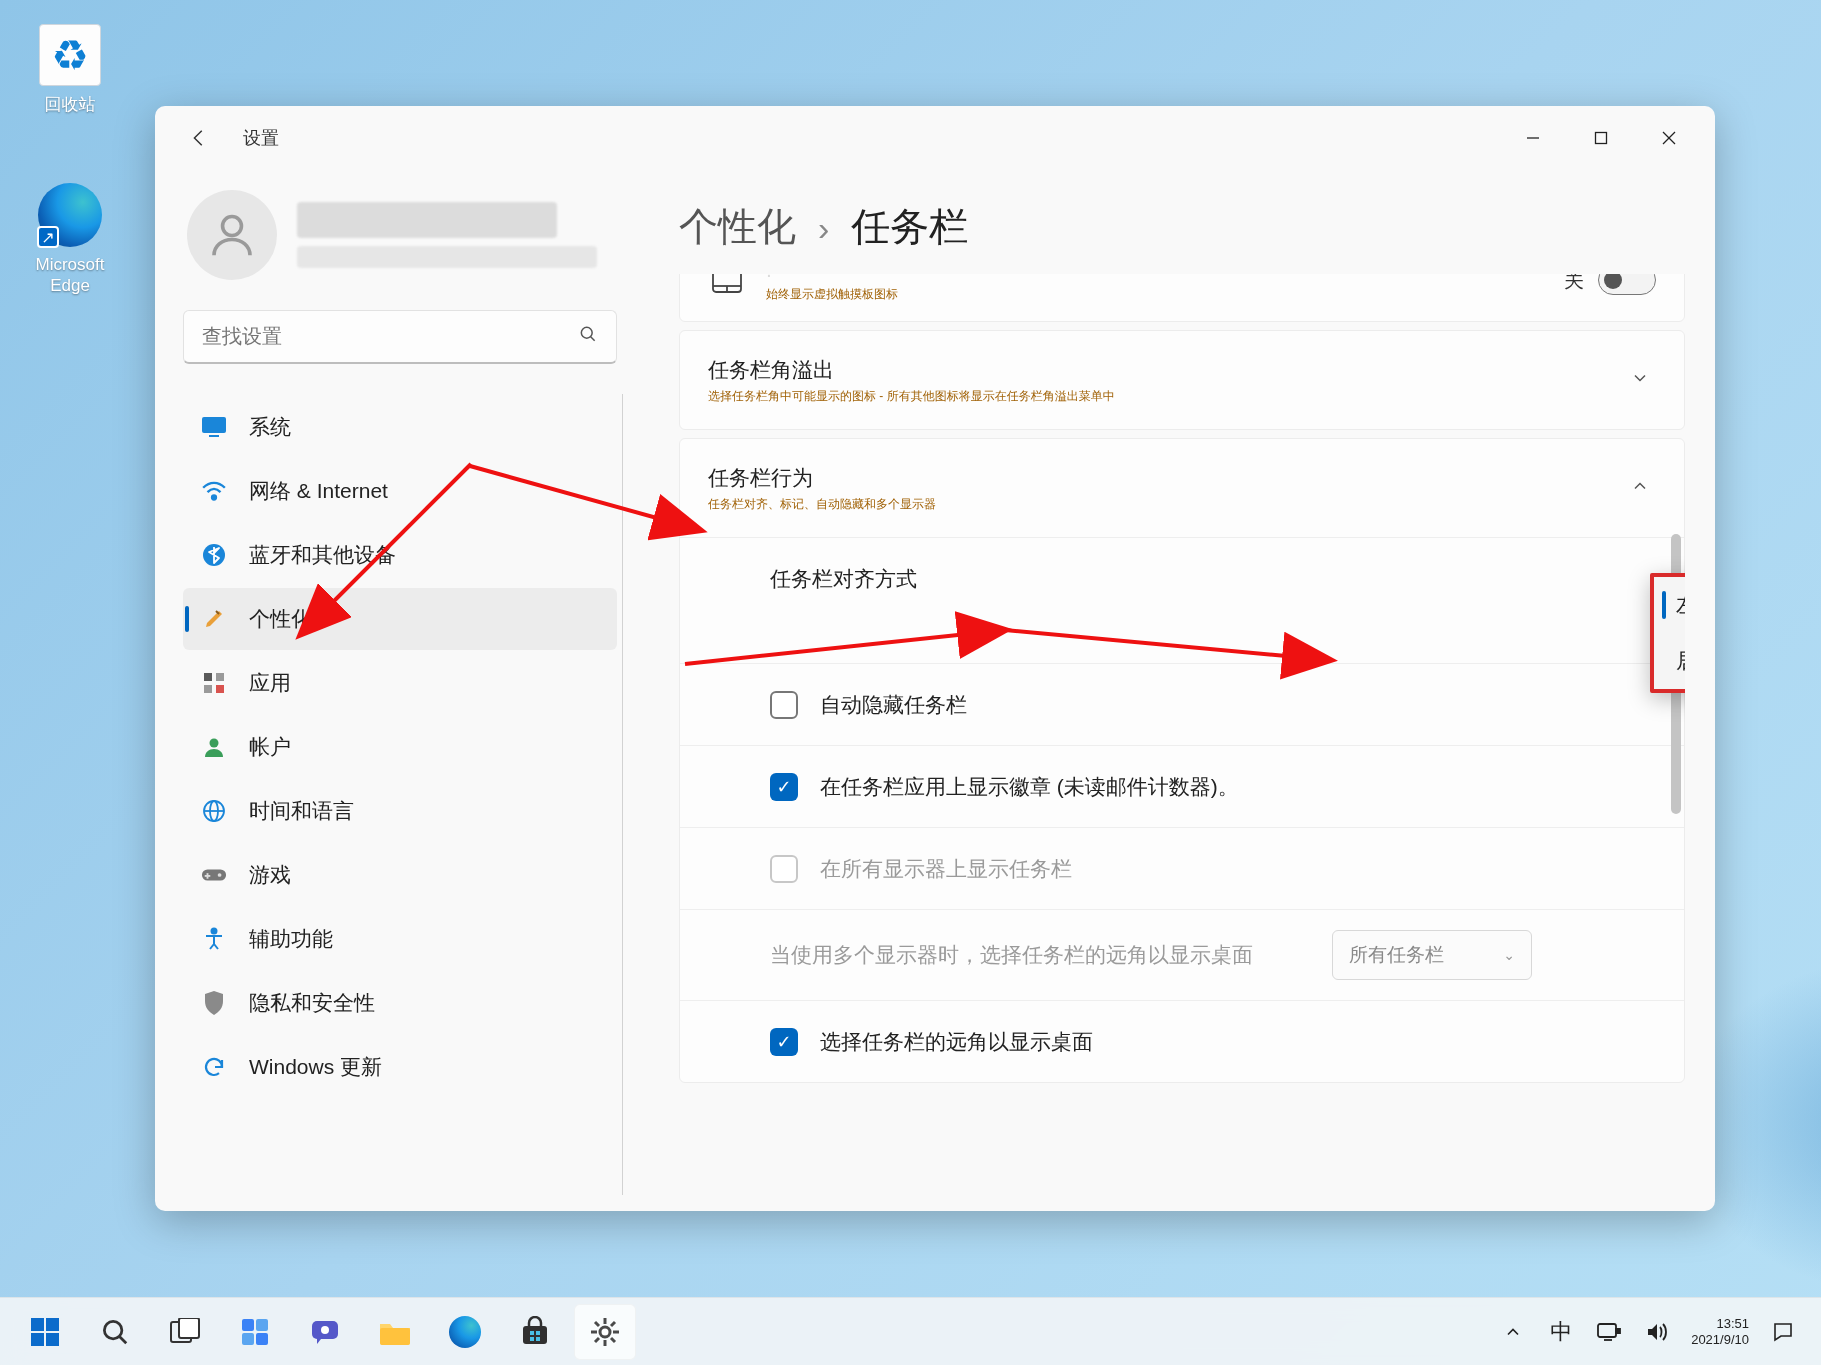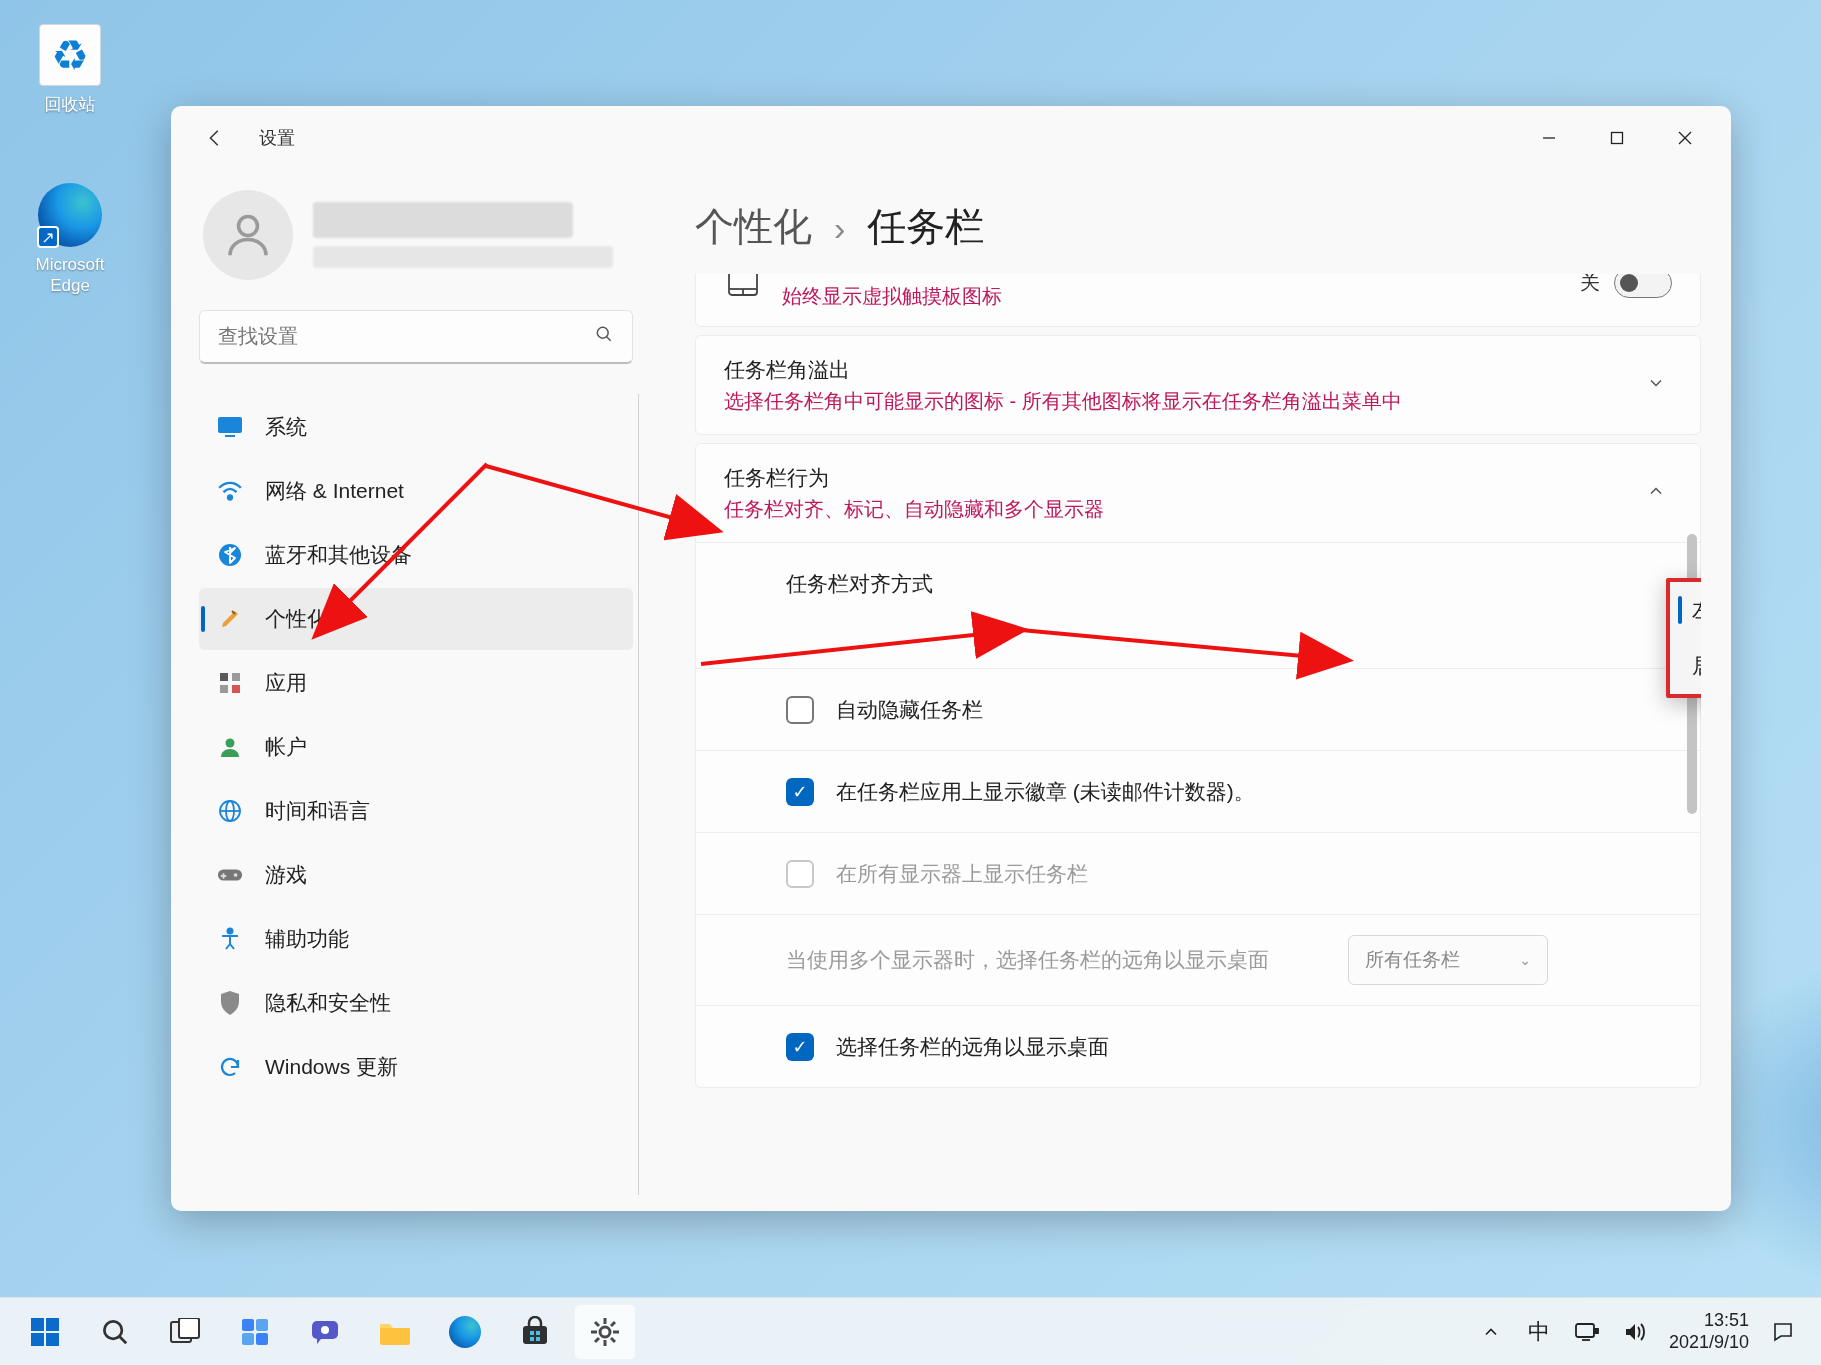--- a/index.html
+++ b/index.html
@@ -11,21 +11,21 @@
   .desktop-icon .icon-box { width: 70px; height: 70px; margin: 0 auto 4px; display:flex; align-items:center; justify-content:center; position:relative; }
   .recycle-bin { left: 20px; top: 20px; }
   .recycle-bin .bin { width:62px; height:62px; background:#fdfdfd; border:1px solid #cfd6dd; border-radius:4px; display:flex; align-items:center; justify-content:center; }
   .recycle-arrows { font-size:42px; color:#0d7fd4; }
   .edge-icon { left: 20px; top: 180px; }
   .edge-circle { width:64px; height:64px; border-radius:50%; background: radial-gradient(circle at 70% 30%, #3dc2cf 0%, #1998e6 40%, #0b5fb5 70%, #0a4179 100%); position:relative; }
   .edge-shortcut-badge { position:absolute; left:2px; bottom:2px; width:22px; height:22px; background:#0068c6; border:2px solid #fff; border-radius:4px; display:flex; align-items:center; justify-content:center; color:#fff; font-size:16px; }
   .desktop-icon .label { text-shadow: 0 1px 2px rgba(0,0,0,0.4); line-height:1.25; }
 
   
-  .settings-window { position:absolute; left:155px; top:106px; width:1560px; height:1105px; background:#f9f9f9; border-radius:10px; box-shadow: 0 10px 40px rgba(0,0,0,0.25); display:flex; flex-direction:column;margin-left:16px; }
+  .settings-window { position:absolute; left:155px; top:106px; width:1560px; height:1105px; background:#f9f9f9; border-radius:10px; box-shadow: 0 10px 40px rgba(0,0,0,0.25); display:flex; flex-direction:column; }
   .titlebar { height:64px; display:flex; align-items:center; padding:0 12px; }
   .titlebar-left { display:flex; align-items:center; gap:30px; padding-left:18px; }
   .back-btn { width:28px; height:28px; display:flex; align-items:center; justify-content:center; font-size:22px; color:#333; cursor:pointer; }
   .titlebar-title { font-size:18px; color:#333; }
   .win-controls { margin-left:auto; display:flex; }
   .win-ctrl { width:68px; height:48px; display:flex; align-items:center; justify-content:center; font-size:16px; color:#222; cursor:pointer; }
 
   .window-body { flex:1; display:flex; overflow:hidden; }
   .sidebar { width:480px; padding:0 12px 16px 22px; display:flex; flex-direction:column; }
   .profile { display:flex; align-items:center; gap:20px; padding:20px 10px 30px 10px; }
@@ -48,21 +48,21 @@
   .breadcrumb { display:flex; align-items:baseline; gap:22px; font-size:39px; color:#222; padding:30px 0 20px 0; font-weight:400; }
   .breadcrumb .sep { color:#888; font-size:34px; }
   .breadcrumb .parent { color:#555; }
   .breadcrumb .current { font-weight:500; }
 
   .panels { flex:1; overflow:hidden; position:relative; }
   .panel { background:#fdfdfd; border:1px solid #ececec; border-radius:6px; margin-bottom:8px; }
   .panel-row { display:flex; align-items:center; padding:16px 28px; min-height:82px; gap:20px; }
   .panel-row.tall { min-height:98px;gap:16px; }
   .panel-title { font-size:21px; color:#222; }
-  .panel-sub { font-size:20px; color:#be185d; margin-top:4px; }
+  .panel-sub { font-size:12px; color:#a16207; margin-top:4px; }
   .panel-text { flex:1; }
   .row-icon { width:38px; height:38px; display:flex; align-items:center; justify-content:center; color:#444; }
   .expand-icon { width:26px; color:#555; font-size:20px; }
 
   .toggle { display:flex; align-items:center; gap:14px; }
   .toggle-label { font-size:20px; color:#333; }
   .toggle-track { width:58px; height:30px; border-radius:15px; border:1.5px solid #777; background:#f3f3f3; position:relative; }
   .toggle-thumb { position:absolute; left:5px; top:5px; width:18px; height:18px; border-radius:50%; background:#555; }
 
   .sub-row { display:flex; align-items:center; padding:20px 30px 20px 90px; border-top:1px solid #eee; min-height:82px; gap:22px; }
@@ -87,21 +87,21 @@
   
   svg.annotation { position:absolute; top:0; left:0; pointer-events:none; z-index:50; }
 
   
   .taskbar { position:absolute; left:0; right:0; bottom:0; height:68px; background: rgba(238,243,247,0.95); backdrop-filter: blur(10px); display:flex; align-items:center; padding:0 14px; border-top:1px solid rgba(0,0,0,0.06); }
   .taskbar-pinned { display:flex; align-items:center; gap:8px; }
   .task-item { width:62px; height:56px; display:flex; align-items:center; justify-content:center; border-radius:6px; cursor:pointer; position:relative; }
   .task-item.active { background: rgba(255,255,255,0.7); box-shadow: inset 0 0 0 1px rgba(0,0,0,0.04); }
   .task-icon { width:36px; height:36px; display:flex; align-items:center; justify-content:center; }
   .tray { margin-left:auto; display:flex; align-items:center; gap:20px; padding-right:10px; font-size:19px; color:#222; }
-  .tray .clock { text-align:right; font-size:18px; line-height:1.2; }
+  .tray .clock { text-align:right; font-size:13px; line-height:1.2; }
   .tray-ico { width:28px; height:28px; display:flex; align-items:center; justify-content:center; color:#222; }
 
   .wave-corner { position:absolute; right:-40px; bottom:40px; width:220px; height:400px; background: radial-gradient(ellipse at 120% 50%, rgba(60,140,200,0.5) 0%, rgba(60,140,200,0) 60%); pointer-events:none; }
 </style>
 </head>
 <body>
 
 <div class="desktop-icon recycle-bin">
   <div class="icon-box">
     <div class="bin">

